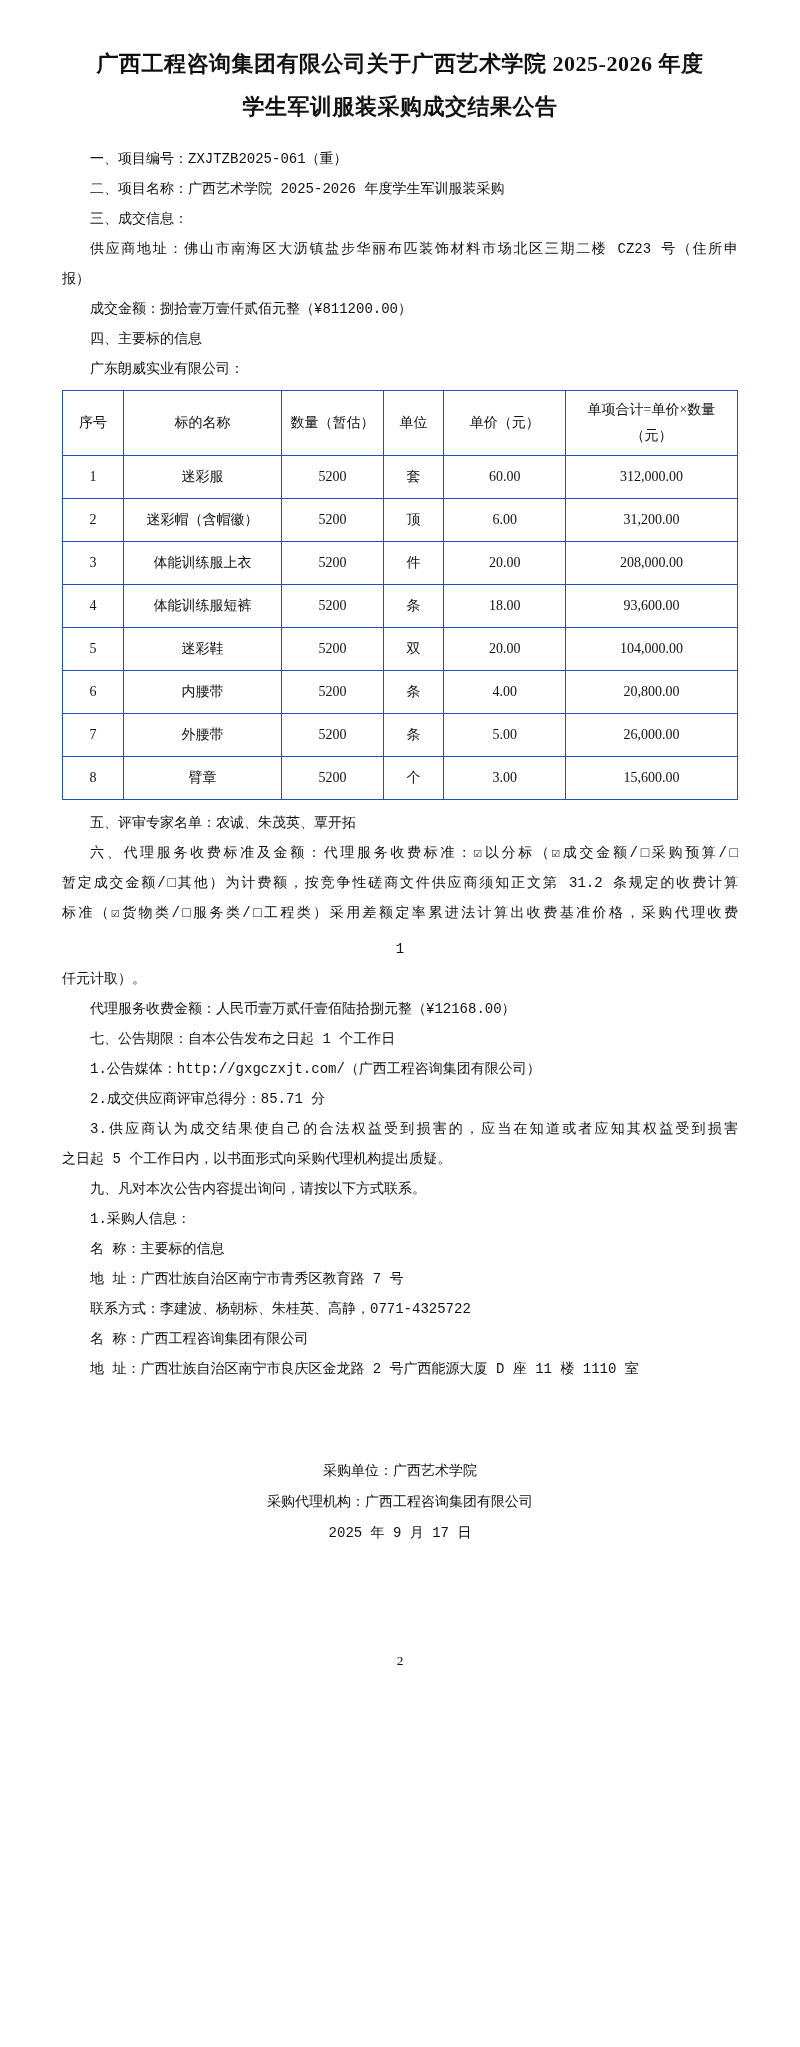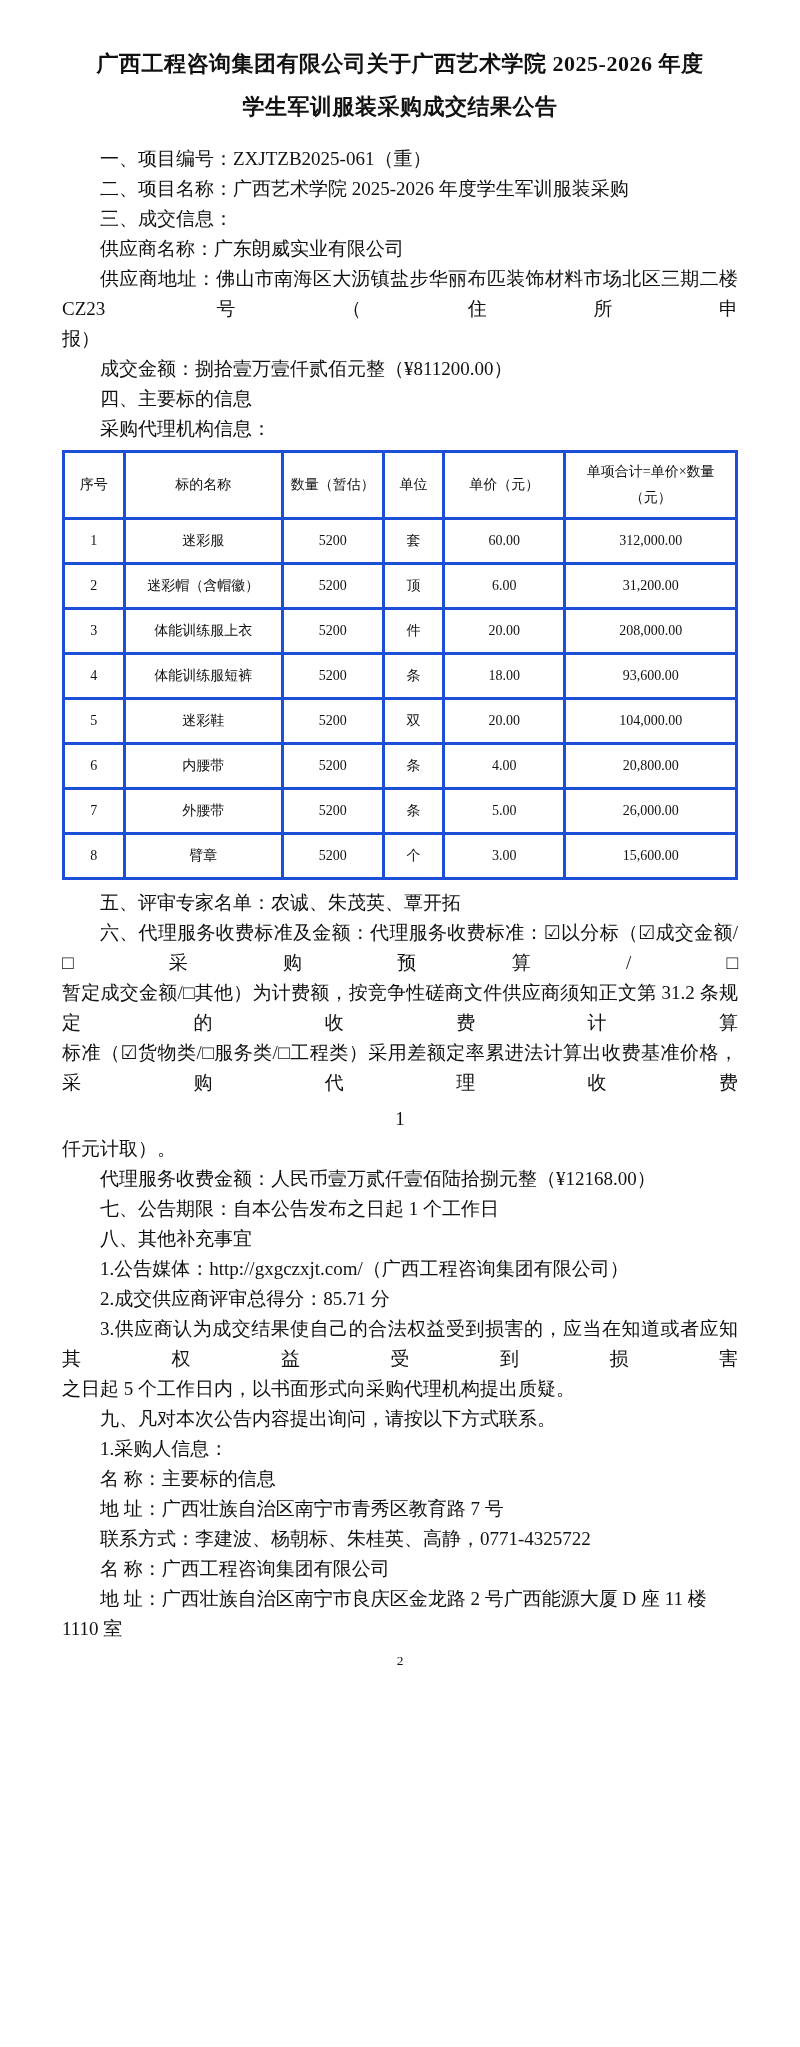--- a/index.html
+++ b/index.html
@@ -17,40 +17,41 @@
   .doc-title {
     margin:14px 28px 16px 28px;
     text-align:center;
     font-weight:700;
     font-size:22px;
     line-height:43px;
     letter-spacing:0.5px;
   }
   .line {
     margin:0;
-    font-size:19px;
+    font-size:14px;
     line-height:30px;
     white-space:normal;
+    font-family:Liberation Mono, monospace;
   }
   .indent { text-indent:2em; }
   .indent-sm { text-indent:1.2em; }
   .justify { text-align:justify; text-align-last:justify; }
   .center { text-align:center; }
   .right { text-align:center; }
   .u { text-decoration:underline; text-underline-offset:3px; }
   .pgnum { margin-top:6px; }
 
   table.goods {
     width:100%;
     border-collapse:collapse;
     margin:6px 0 8px 0;
     font-size:14px;
   }
   table.goods th, table.goods td {
-    border:3px solid #1d4ed8;
+    border:1px solid #1d4ed8;
     text-align:center;
     vertical-align:middle;
     font-weight:400;
     padding:0 2px;
   }
   table.goods thead th { height:64px; line-height:26px; }
   table.goods tbody td { height:42px; }
 
   .signoff { margin-top:72px; }
   .signoff .line { line-height:31px; }
@@ -69,26 +70,25 @@
 <div class="page">
 
   <h1 class="doc-title">
     <span>广西工程咨询集团有限公司关于广西艺术学院 2025-2026 年度</span><br>
     <span>学生军训服装采购成交结果公告</span>
   </h1>
 
   <p class="line indent">一、项目编号：ZXJTZB2025-061（重）</p>
   <p class="line indent">二、项目名称：广西艺术学院 2025-2026 年度学生军训服装采购</p>
   <p class="line indent">三、成交信息：</p>
-  <p class="line indent">供应商名称：广东朗威实业有限公司</p>
   <p class="line indent justify">供应商地址：佛山市南海区大沥镇盐步华丽布匹装饰材料市场北区三期二楼 CZ23 号（住所申</p>
   <p class="line">报）</p>
   <p class="line indent">成交金额：捌拾壹万壹仟贰佰元整（¥811200.00）</p>
   <p class="line indent">四、主要标的信息</p>
-  <p class="line indent">采购代理机构信息：</p>
+  <p class="line indent">广东朗威实业有限公司：</p>
 
   <table class="goods">
     <colgroup>
       <col style="width:9%">
       <col style="width:23.5%">
       <col style="width:15%">
       <col style="width:9%">
       <col style="width:18%">
       <col style="width:25.5%">
     </colgroup>
@@ -177,21 +177,20 @@
 
   <p class="line indent justify">六、代理服务收费标准及金额：代理服务收费标准：☑以分标（☑成交金额/□采购预算/□</p>
   <p class="line justify">暂定成交金额/□其他）为计费额，按竞争性磋商文件供应商须知正文第 31.2 条规定的收费计算</p>
   <p class="line justify">标准（☑货物类/□服务类/□工程类）采用差额定率累进法计算出收费基准价格，采购代理收费</p>
   <p class="line center pgnum">1</p>
   <p class="line">仟元计取）。</p>
   <p class="line indent">代理服务收费金额：人民币壹万贰仟壹佰陆拾捌元整（¥12168.00）</p>
 
   <p class="line indent">七、公告期限：自本公告发布之日起 1 个工作日</p>
 
-  <p class="line indent">八、其他补充事宜</p>
   <p class="line indent">1.公告媒体：http://gxgczxjt.com/（广西工程咨询集团有限公司）</p>
   <p class="line indent">2.成交供应商评审总得分：85.71 分</p>
   <p class="line indent justify">3.供应商认为成交结果使自己的合法权益受到损害的，应当在知道或者应知其权益受到损害</p>
   <p class="line">之日起 5 个工作日内，以书面形式向采购代理机构提出质疑。</p>
 
   <p class="line indent">九、凡对本次公告内容提出询问，请按以下方式联系。</p>
   <p class="line indent">1.采购人信息：</p>
   <p class="line indent">名 称：主要标的信息</p>
   <p class="line indent">地 址：广西壮族自治区南宁市青秀区教育路 7 号</p>
   <p class="line indent">联系方式：李建波、杨朝标、朱桂英、高静，0771-4325722</p>

